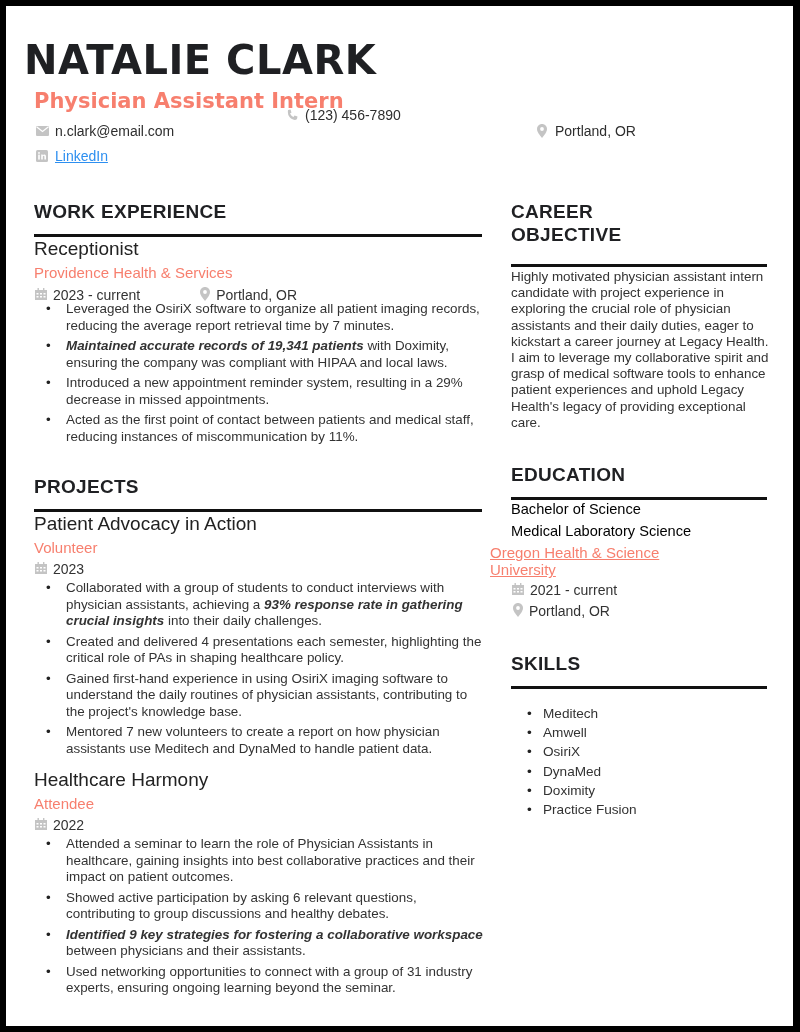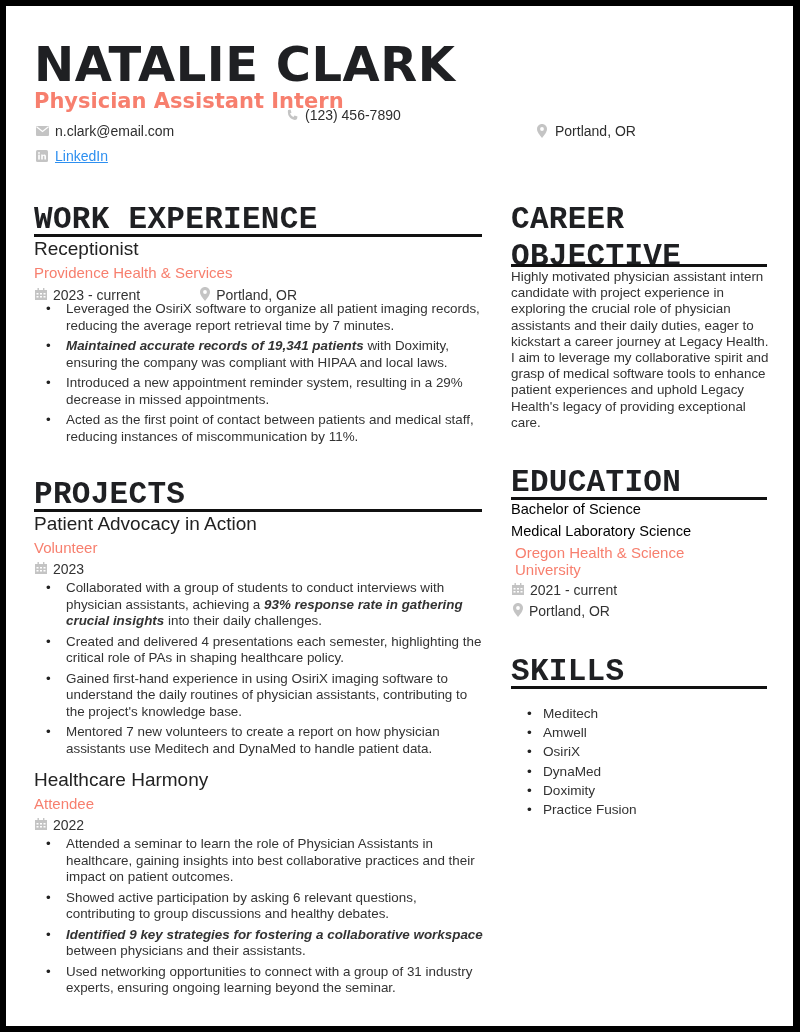--- a/index.html
+++ b/index.html
@@ -1,23 +1,23 @@
 <!DOCTYPE html>
 <html><head>
 <meta charset="utf-8">
 <style>
   html, body { margin:0; padding:0; }
   body { width:800px; height:1032px; background:#000; position:relative; overflow:hidden; font-family:"Liberation Sans", sans-serif; }
   .page { position:absolute; left:6px; top:6px; width:787px; height:1020px; background:#fff; color:#2b2b2b; }
-  .name { position:absolute; left:28px; top:34px; font-family:"DejaVu Sans", sans-serif; font-weight:bold; font-size:48px; letter-spacing:0.5px; color:#1f2023; line-height:1; }
+  .name { position:absolute; left:18px; top:34px; font-family:"DejaVu Sans", sans-serif; font-weight:bold; font-size:40px; letter-spacing:0.5px; color:#1f2023; line-height:1; }
   .title { position:absolute; left:28px; top:84px; font-family:"DejaVu Sans", sans-serif; font-weight:bold; font-size:21px; color:#f77f6e; line-height:1.1; }
   .contact { position:absolute; font-size:14px; color:#2e2e2e; display:flex; align-items:center; gap:6px; line-height:1; }
   .contact .ico { width:14px; height:14px; display:inline-flex; align-items:center; justify-content:center; }
   .contact a { color:#2d8ff0; text-decoration:underline; }
-  .section-h { position:absolute; font-family:Liberation Mono, monospace; font-weight:bold; font-size:31px; color:#1f2023; line-height:1.2; letter-spacing:0.3px; }
+  .section-h { position:absolute; font-family:Liberation Sans, sans-serif; font-weight:bold; font-size:19px; color:#1f2023; line-height:1.2; letter-spacing:0.3px; }
   .rule { position:absolute; height:3px; background:#111; }
   .role { position:absolute; font-size:19px; color:#222; line-height:1.1;text-align:right; }
   .org { position:absolute; font-size:15px; color:#f77f6e; line-height:1.15; }
   .meta { position:absolute; font-size:14px; color:#333; display:flex; align-items:center; gap:6px; line-height:1; }
   ul.bul { position:absolute; margin:0; padding:0; list-style:none; font-size:13.4px; color:#333; line-height:16.5px; }
   ul.bul li { position:relative; padding-left:32px; margin-bottom:4px; }
   ul.bul li::before { content:"•"; position:absolute; left:12px; top:0; color:#222; }
   .b { font-weight:bold; font-style:italic; }
   .para { position:absolute; font-size:13.4px; color:#333; line-height:16.2px; }
   .edu-line { position:absolute; font-size:14.6px; color:#000000; line-height:1.1; }
@@ -176,21 +176,21 @@
     <div>CAREER</div>
     <div>OBJECTIVE</div>
   </div>
   <div class="rule" style="left:505px; top:258px; width:256px;"></div>
   <div class="para" style="left:505px; top:263px; width:262px;">Highly motivated physician assistant intern candidate with project experience in exploring the crucial role of physician assistants and their daily duties, eager to kickstart a career journey at Legacy Health. I aim to leverage my collaborative spirit and grasp of medical software tools to enhance patient experiences and uphold Legacy Health's legacy of providing exceptional care.</div>
 
   <div class="section-h" style="left:505px; top:458px;">EDUCATION</div>
   <div class="rule" style="left:505px; top:491px; width:256px;"></div>
   <div class="edu-line" style="left:505px; top:495px;">Bachelor of Science</div>
   <div class="edu-line" style="left:505px; top:517px;">Medical Laboratory Science</div>
-  <div class="org" style="left:509px; top:538px; width:200px;">Oregon Health &amp; Science University</div>
+  <div class="org" style="left:484px; top:538px; width:200px;text-decoration:underline;">Oregon Health &amp; Science University</div>
   <div class="meta" style="left:506px; top:577px;">
     <span>
       <svg width="12" height="12" viewBox="0 0 12 12">
           <rect x="0" y="2" width="12" height="10" fill="#c4c4c4"></rect>
           <rect x="2.5" y="0" width="1.4" height="3" fill="#c4c4c4"></rect>
           <rect x="8" y="0" width="1.4" height="3" fill="#c4c4c4"></rect>
           <g fill="#fff">
             <rect x="1.5" y="5" width="2" height="1.5"></rect>
             <rect x="5" y="5" width="2" height="1.5"></rect>
             <rect x="8.5" y="5" width="2" height="1.5"></rect>

